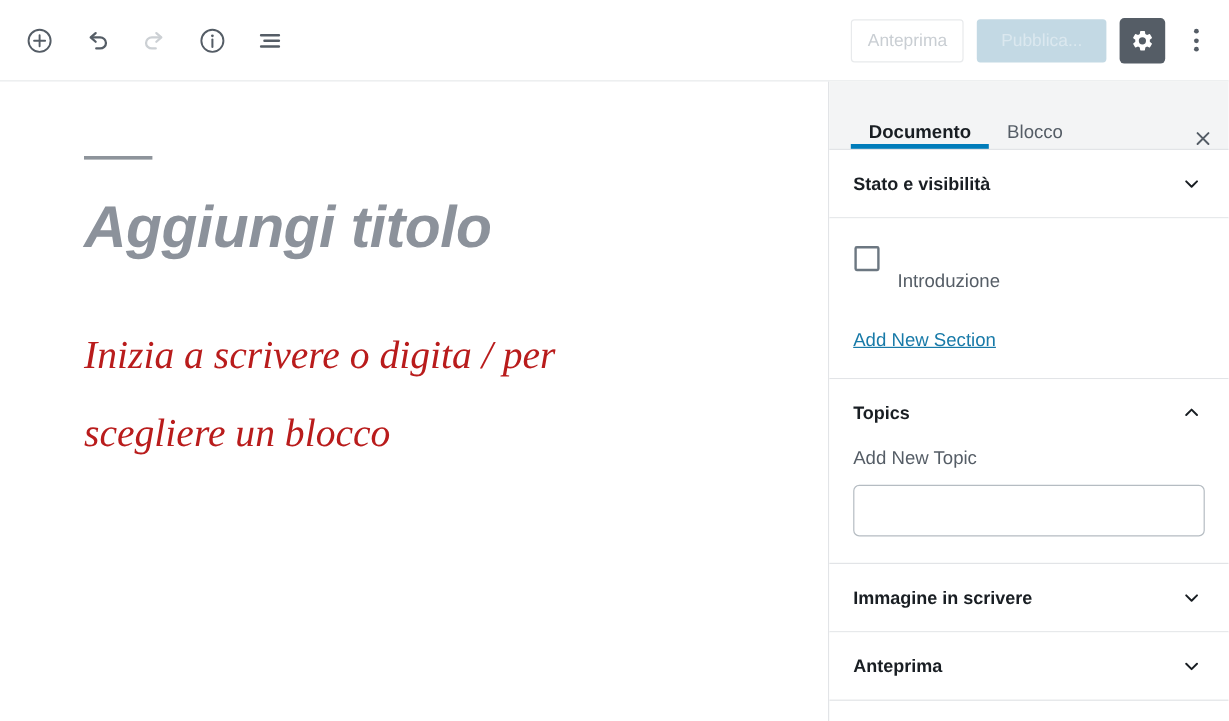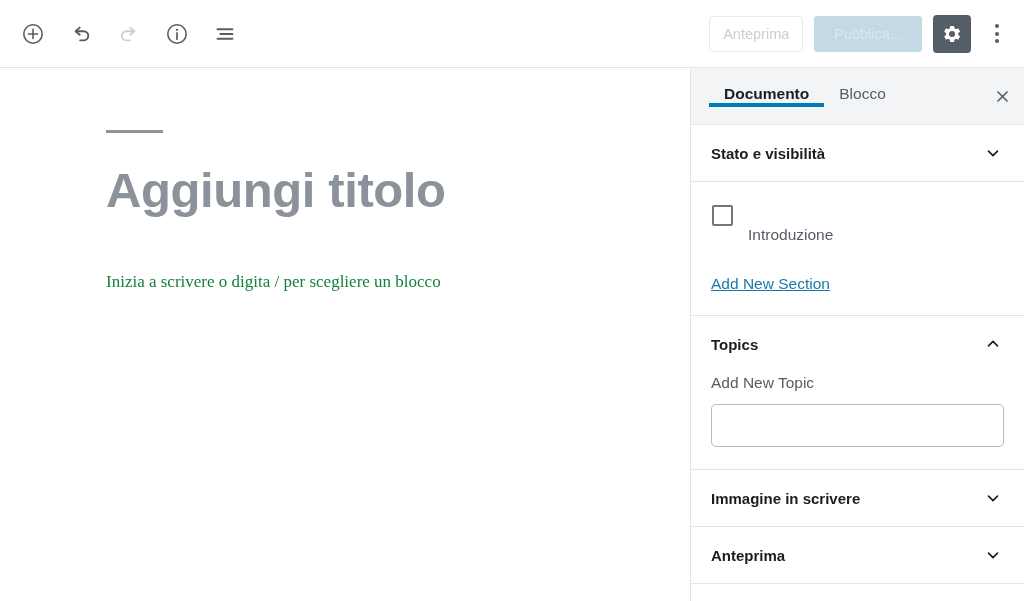--- a/index.html
+++ b/index.html
@@ -124,63 +124,64 @@
   
   .editor {
     flex: 1;
     background: #ffffff;
     padding: 62px 0 0 0;
     overflow: hidden;
     position: relative;
   }
   .editor-inner {
     width: 410px;
-    margin-left: 106px;
+    margin-left: 70px;
+    font-style: italic;
   }
   .title-rule {
     width: 57px;
     height: 3px;
     background: #8e949b;
     margin-bottom: 29px;
   }
   .post-title {
     font-family: "Liberation Sans", sans-serif;
     font-size: 49px;
     font-weight: bold;
     color: #8c929b;
     line-height: 1.15;
     letter-spacing: -0.4px;
     white-space: nowrap;
   }
   .post-body {
     margin-top: 47px;
     font-family: "Liberation Serif", serif;
-    font-size: 17px;
-    color: #15803d;
+    font-size: 33px;
+    color: #b91c1c;
     line-height: 1.95;
     width: 415px;
   }
 
   
   .sidebar {
     width: 334px;
     min-width: 334px;
     background: #ffffff;
     border-left: 1px solid #e2e4e7;
     display: flex;
     flex-direction: column;
     overflow: hidden;
   }
   .sidebar-tabs {
     height: 57px;
     min-height: 57px;
     background: #f3f4f5;
     border-bottom: 1px solid #e2e4e7;
     display: flex;
-    align-items: center;
+    align-items: flex-end;
     position: relative;
     padding-left: 18px;
   }
   .tab {
     display: flex;
     align-items: center;
     padding: 0 15px;
     font-size: 15.5px;
     color: #555d66;
     background: transparent;

